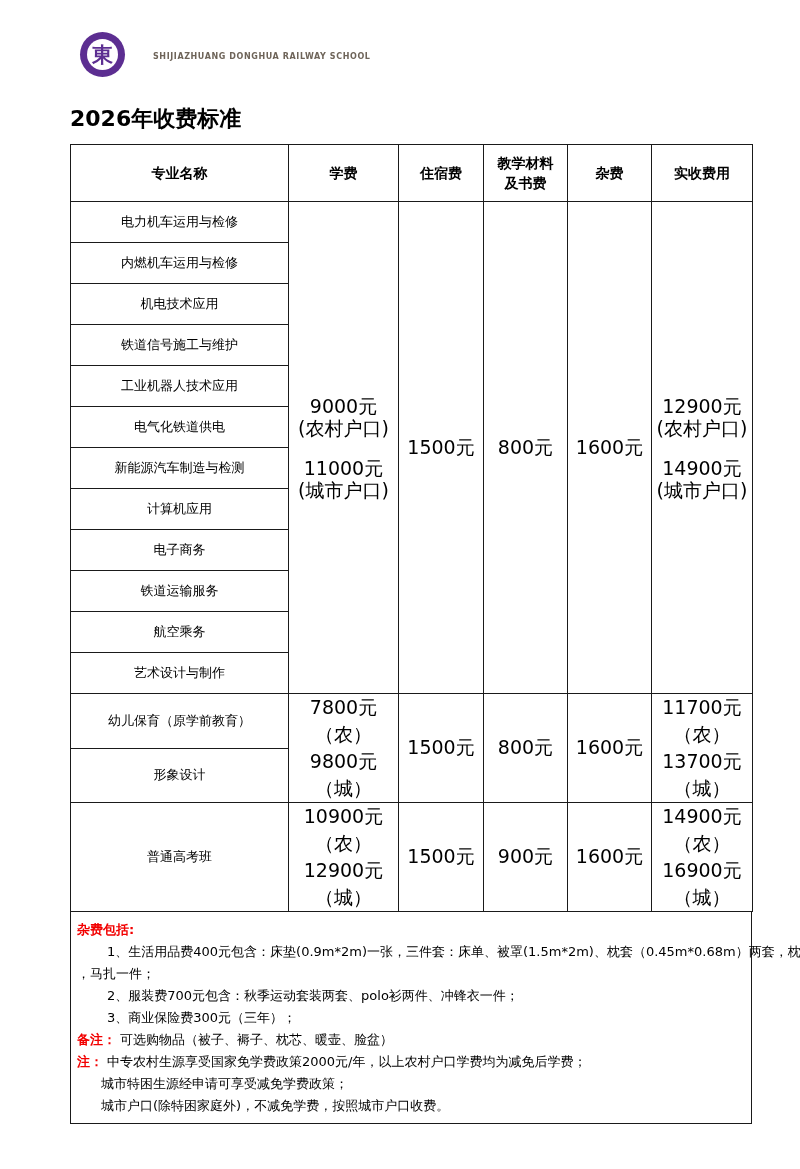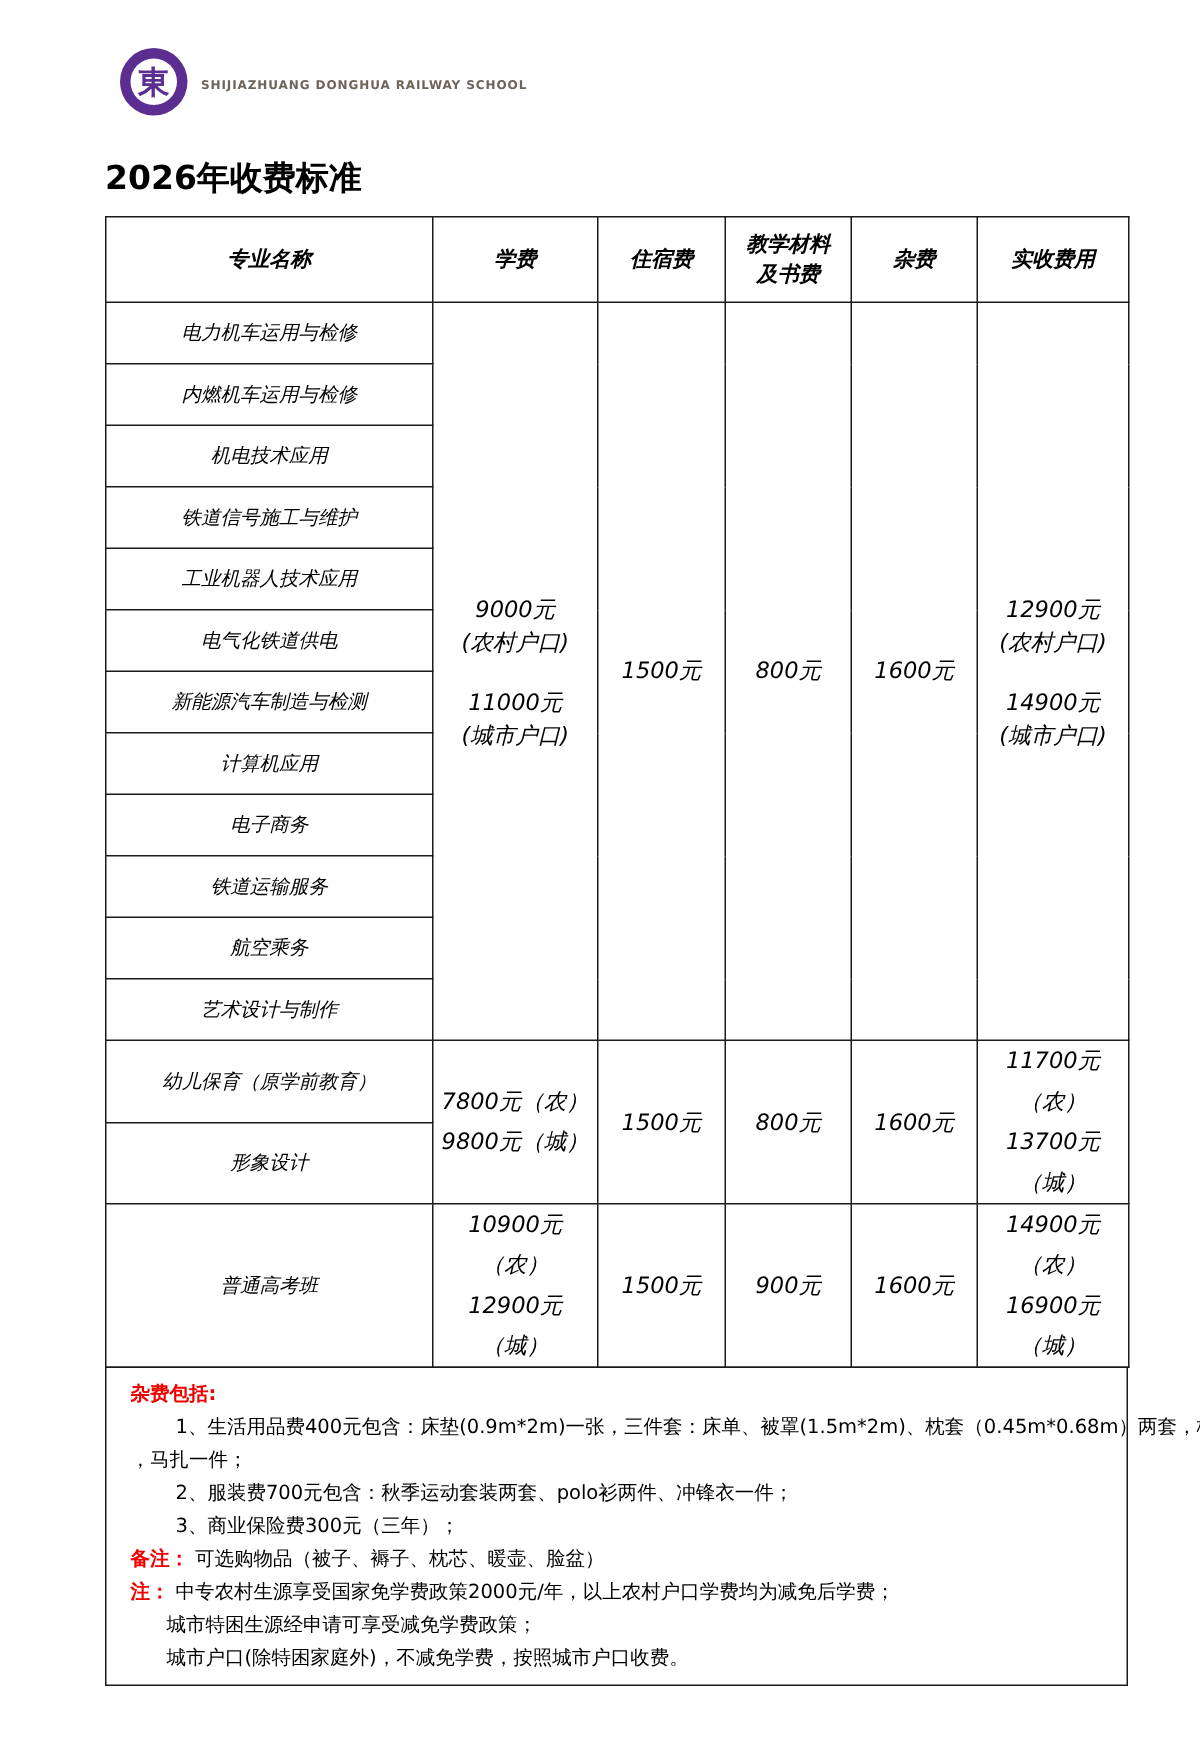--- a/index.html
+++ b/index.html
@@ -26,57 +26,56 @@
     color: #5c2e91; font-size: 21px; line-height: 1;
     font-family: "DejaVu Serif", "Liberation Serif", serif; font-weight: bold;
   }
   .brand-text { margin-left: 9px; }
   .school-cn {
     font-size: 21px; font-weight: bold; color: #6e6459; letter-spacing: 2px;
     line-height: 1.15; white-space: nowrap;
   }
   .school-en {
     font-size: 8px; font-weight: bold; color: #6e6459; letter-spacing: 0.6px;
-    margin-top: 3px; white-space: nowrap;
+    margin-top: 3px; white-space: nowrap; margin-left: 19px;
   }
 
   
   .doc-title {
     position: absolute; top: 104px; left: 70px; width: 682px;
     text-align: left; font-size: 22px; font-weight: bold; color: #000;
   }
 
   
   .sheet { position: absolute; left: 70px; top: 144px; width: 682px; }
   table.fees {
     width: 682px; table-layout: fixed; border-collapse: collapse;
     border: 1.5px solid #1a1a1a;
-    font-style: italic;
   }
   table.fees th, table.fees td {
     border: 1px solid #1a1a1a; text-align: center; vertical-align: middle;
     padding: 0 2px; overflow: hidden;
   }
   table.fees th {
     height: 57px; font-size: 14px; font-weight: bold; white-space: pre-line; line-height: 1.45;
   }
   tr.major-row { height: 41px; padding-left: 10px; }
   tr.major-row2 { height: 40px; }
   tr.major-row3 { height: 85px; }
   td.major { font-size: 13px; }
-  td.fee { font-size: 15px; }
+  td.fee { font-size: 19px; }
   .fee-line { line-height: 22px; }
   .fee-gap { height: 18px; }
   .fee-line2 { line-height: 27px; }
 
   
   .notes {
     width: 682px; margin-top: -1px;
     border: 1.5px solid #1a1a1a;
-    padding: 7px 8px 6px 16px;
+    padding: 7px 8px 6px 6px;
     font-size: 13px; line-height: 22px; color: #000;
   }
   .note-line { white-space: nowrap; }
   .red { color: #f20000; font-weight: bold; }
   .indent { padding-left: 30px; }
   .indent2 { padding-left: 24px; }
   .after-label { margin-left: 4px; }
 </style>
 </head>
 <body>

